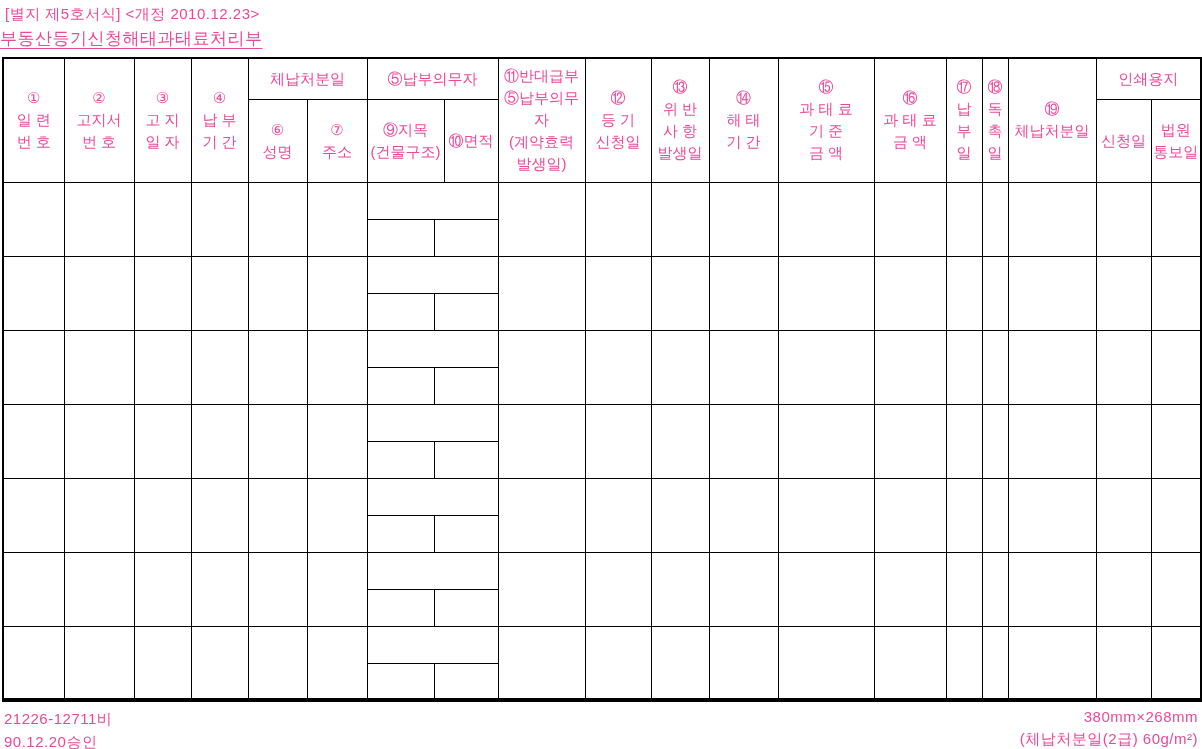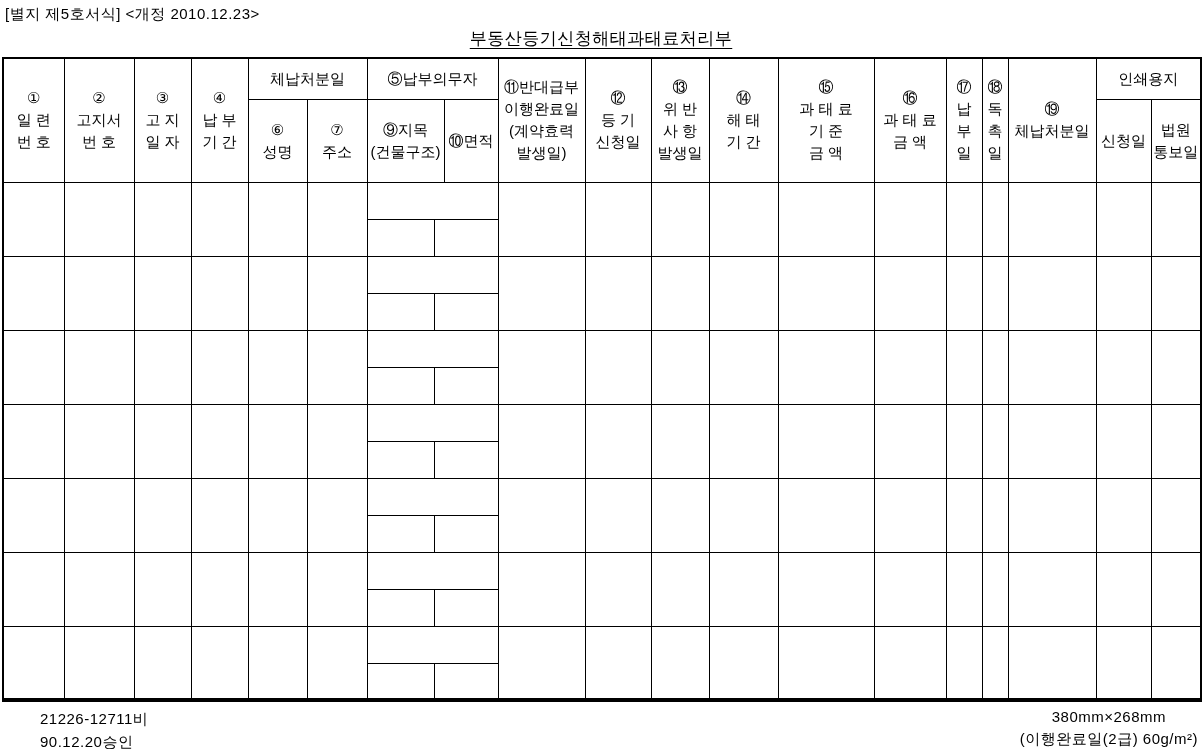--- a/index.html
+++ b/index.html
@@ -2,38 +2,38 @@
 <html><head>
 <meta charset="utf-8">
 <style>
   * { box-sizing: border-box; margin: 0; padding: 0; }
   html, body { background: #ffffff; }
   .page {
     position: relative;
     width: 1202px;
     height: 749px;
     background: #ffffff;
-    color: #000000;
+    color: #ec4899;
     font-family: "Liberation Sans", sans-serif;
     overflow: hidden;
   }
   .top-note {
     position: absolute;
     left: 5px;
     top: 5px;
     font-size: 15px;
     letter-spacing: 0.5px;
     white-space: pre;
   }
   .title-wrap {
     position: absolute;
     left: 0;
     top: 27px;
     width: 100%;
-    text-align: center;
+    text-align: left;
   }
   .doc-title {
     font-size: 17px;
     letter-spacing: 0.5px;
     text-decoration: underline;
     text-underline-offset: 4px;
   }
   table.form {
     position: absolute;
     left: 2px;
@@ -59,28 +59,28 @@
   tr.sub { height: 37px; }
   td.v { line-height: 27px; }
   .footer-left {
     position: absolute;
     left: 4px;
     top: 708px;
     font-size: 15px;
     line-height: 22px;
     letter-spacing: 0.5px;
   }
-  .footer-left div { margin-bottom: 1px; margin-left: 36px; }
+  .footer-left div { margin-bottom: 1px; }
   .footer-right {
     position: absolute;
     right: 4px;
     top: 706px;
     font-size: 15px;
     line-height: 22px;
-    text-align: center;
+    text-align: right;
     letter-spacing: 0.5px;
   }
 </style>
 </head>
 <body>
 
 <div class="page">
 
   <div class="top-note">[별지 제5호서식] &lt;개정 2010.12.23&gt;</div>
 
@@ -121,21 +121,21 @@
 번 호</td>
         <td rowspan="2">③
 고 지
 일 자</td>
         <td rowspan="2">④
 납 부
 기 간</td>
         <td colspan="2">체납처분일</td>
         <td colspan="3">⑤납부의무자</td>
         <td rowspan="2">⑪반대급부
-이행완료일
+⑤납부의무자
 (계약효력
 발생일)</td>
         <td rowspan="2">⑫
 등 기
 신청일</td>
         <td rowspan="2">⑬
 위 반
 사 항
 발생일</td>
         <td rowspan="2">⑭
@@ -350,16 +350,16 @@
   </tbody>
   </table>
 
   <div class="footer-left">
     <div>21226-12711비</div>
     <div>90.12.20승인</div>
   </div>
 
   <div class="footer-right">
     <div>380mm×268mm</div>
-    <div>(이행완료일(2급) 60g/m²)</div>
+    <div>(체납처분일(2급) 60g/m²)</div>
   </div>
 
 </div>
 
 </body></html>

